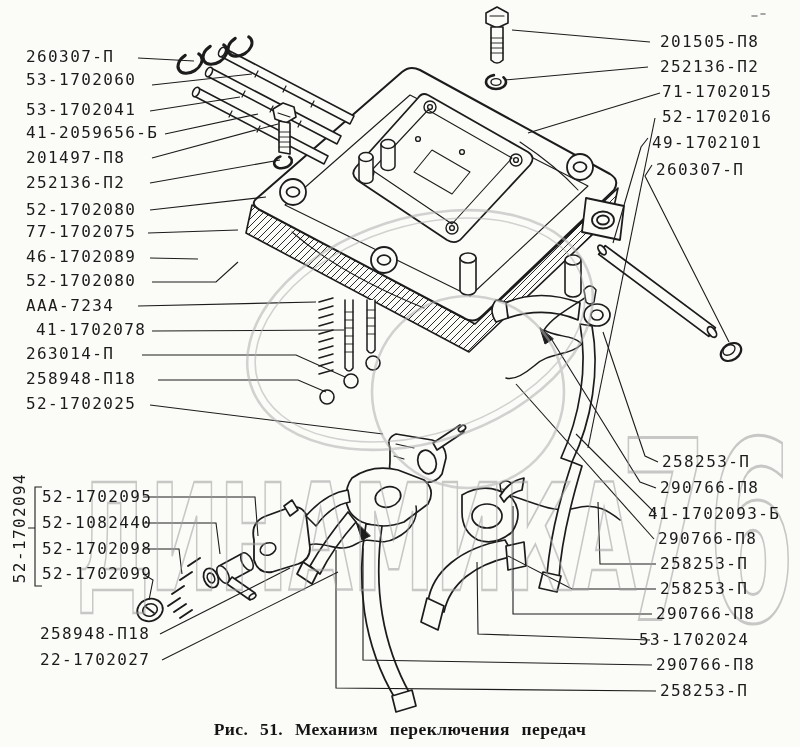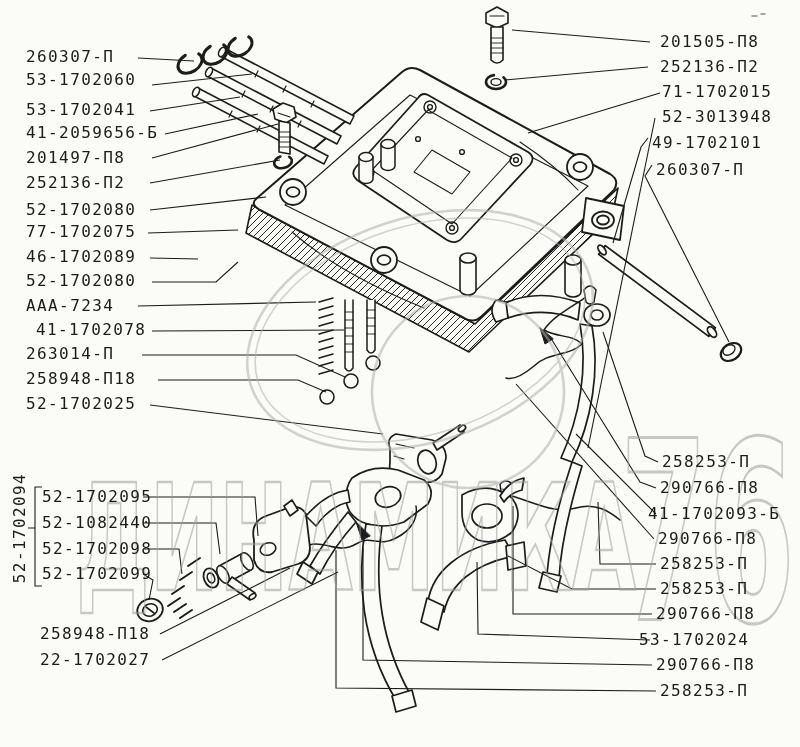--- a/index.html
+++ b/index.html
@@ -312,28 +312,29 @@
   <div class="lbl" style="left:42px;top:487px">52-1702095</div>
   <div class="lbl" style="left:42px;top:513px">52-1082440</div>
   <div class="lbl" style="left:42px;top:539px">52-1702098</div>
   <div class="lbl" style="left:42px;top:564px">52-1702099</div>
   <div class="lbl" style="left:40px;top:624px">258948-П18</div>
   <div class="lbl" style="left:40px;top:650px">22-1702027</div>
 
   <div class="lbl" style="left:660px;top:32px">201505-П8</div>
   <div class="lbl" style="left:660px;top:57px">252136-П2</div>
   <div class="lbl" style="left:662px;top:82px">71-1702015</div>
-  <div class="lbl" style="left:662px;top:107px">52-3013948</div>
+  <div class="lbl" style="left:662px;top:107px">52-1702016</div>
   <div class="lbl" style="left:652px;top:133px">49-1702101</div>
   <div class="lbl" style="left:656px;top:160px">260307-П</div>
 
   <div class="lbl" style="left:662px;top:452px">258253-П</div>
   <div class="lbl" style="left:660px;top:478px">290766-П8</div>
   <div class="lbl" style="left:648px;top:504px">41-1702093-Б</div>
   <div class="lbl" style="left:658px;top:529px">290766-П8</div>
   <div class="lbl" style="left:660px;top:554px">258253-П</div>
   <div class="lbl" style="left:660px;top:579px">258253-П</div>
   <div class="lbl" style="left:656px;top:604px">290766-П8</div>
   <div class="lbl" style="left:639px;top:630px">53-1702024</div>
   <div class="lbl" style="left:656px;top:655px">290766-П8</div>
   <div class="lbl" style="left:660px;top:681px">258253-П</div>
 
+  <div class="caption">Рис. 51. Механизм переключения передач</div>
 </div>
 
 </body></html>

